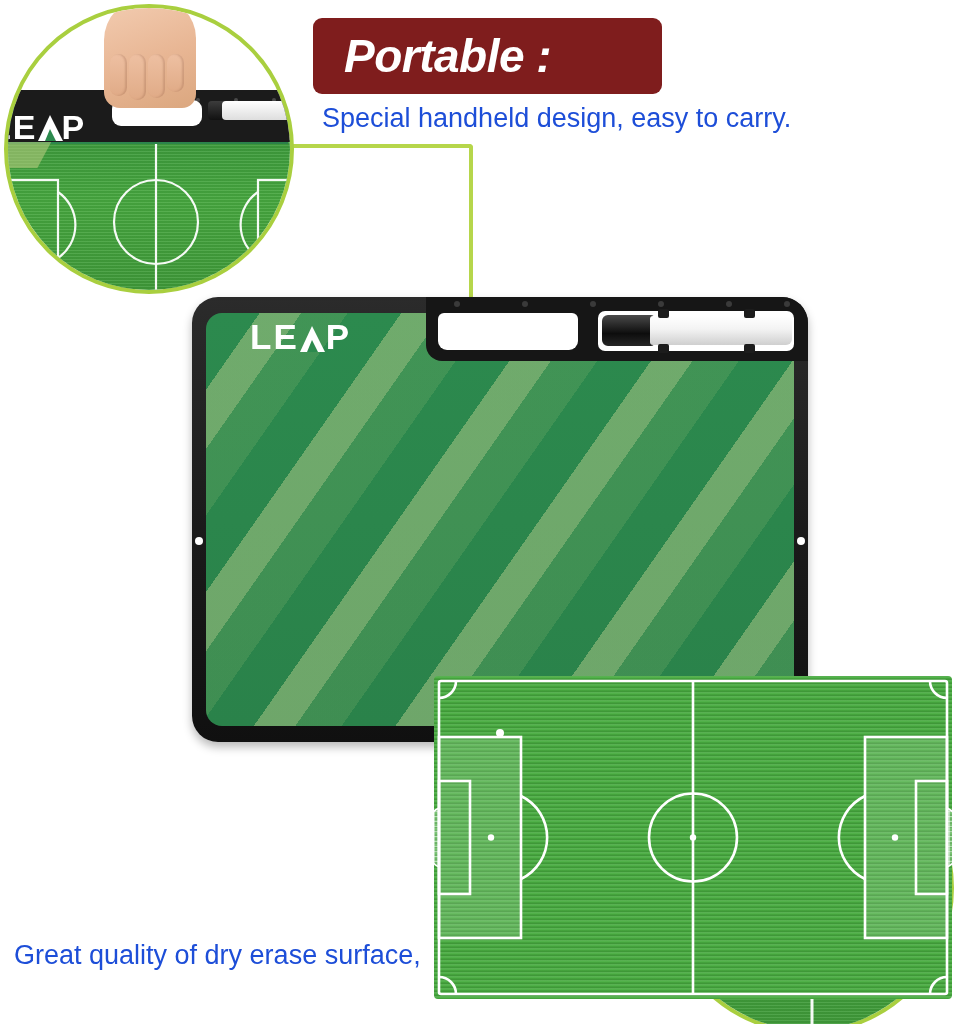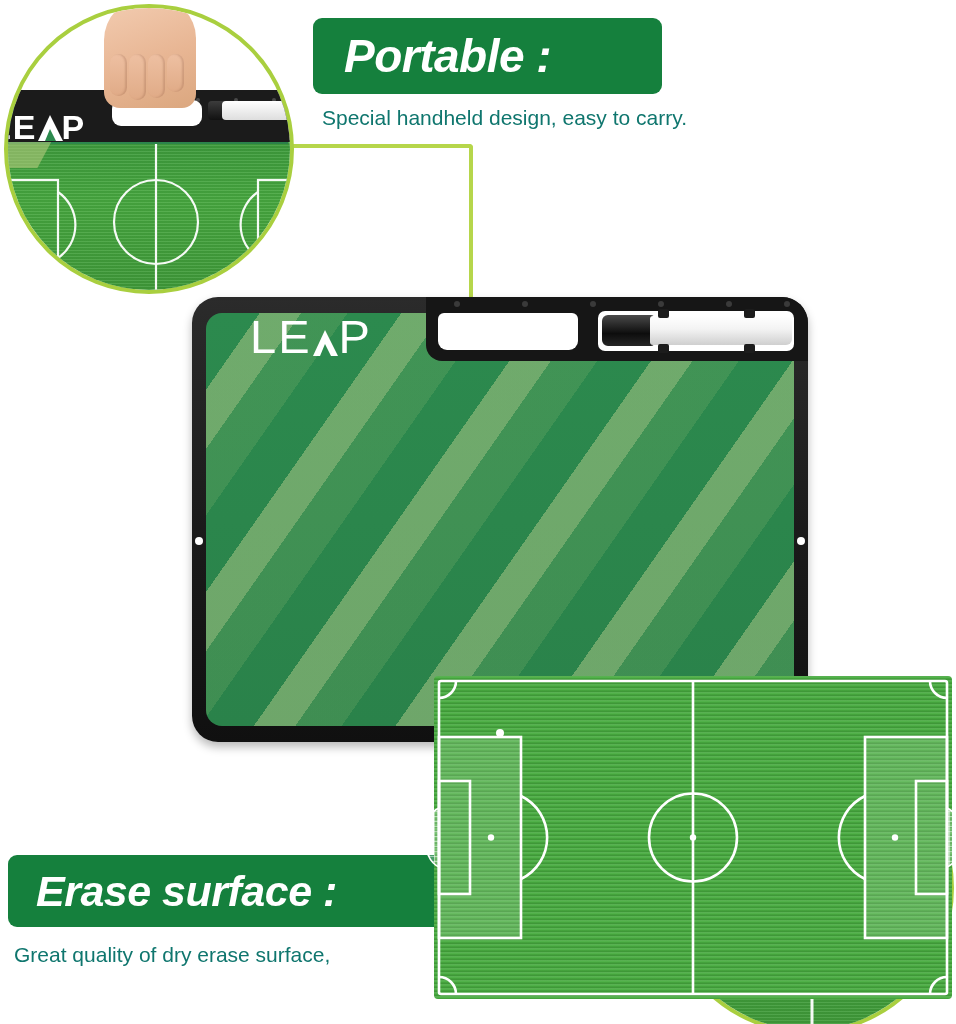--- a/index.html
+++ b/index.html
@@ -18,21 +18,21 @@
   .stage {
     position: absolute;
     inset: 0;
     width: 956px;
     height: 1024px;
   }
 
   
   .badge {
     position: absolute;
-    background: #15803d;
+    background: #7f1d1d;
     border-radius: 9px;
     display: flex;
     align-items: center;
     justify-content: flex-start;
     color: #ffffff;
     font-style: italic;
     font-weight: bold;
     letter-spacing: -0.5px;
     white-space: nowrap;
     box-sizing: border-box;
@@ -49,22 +49,22 @@
     left: 8px;
     top: 855px;
     width: 464px;
     height: 72px;
     padding-left: 28px;
     font-size: 43px;
   }
 
   .caption {
     position: absolute;
-    color: #0f766e;
-    font-size: 21px;
+    color: #1d4ed8;
+    font-size: 27px;
     line-height: 40px;
     white-space: nowrap;
   }
   .caption-portable {
     left: 322px;
     top: 98px;
   }
   .caption-erase {
     left: 14px;
     top: 935px;
@@ -260,22 +260,22 @@
         rgba(205,216,150,0.00) 44px,
         rgba(205,216,150,0.42) 44px,
         rgba(205,216,150,0.42) 78px,
         rgba(160,195,120,0.18) 78px,
         rgba(160,195,120,0.18) 116px);
   }
   .board-logo {
     position: absolute;
     left: 58px; top: 22px;
     color: #ffffff;
-    font-size: 47px;
-    font-weight: normal;
+    font-size: 35px;
+    font-weight: bold;
     letter-spacing: 2px;
     line-height: 35px;
     z-index: 6;
     text-align: center;
   }
   .logo-a {
     display: inline-block;
     width: 25px;
     height: 26px;
     position: relative;
@@ -523,18 +523,17 @@
     <div class="bc-topframe"></div>
     <div class="bc-eraser"></div>
     <div class="bc-marker"></div>
     <div class="bc-hand"></div>
     <div class="bc-thumb"></div>
   </div>
 
   <div class="badge badge-portable">Portable :</div>
   <div class="caption caption-portable">Special handheld design, easy to carry.</div>
 
-  <div class="badge badge-erase">Erase surface :</div>
   <div class="caption caption-erase">
     <span>Great quality of dry erase surface,</span>
   </div>
 
 </div>
 
 </body></html>

